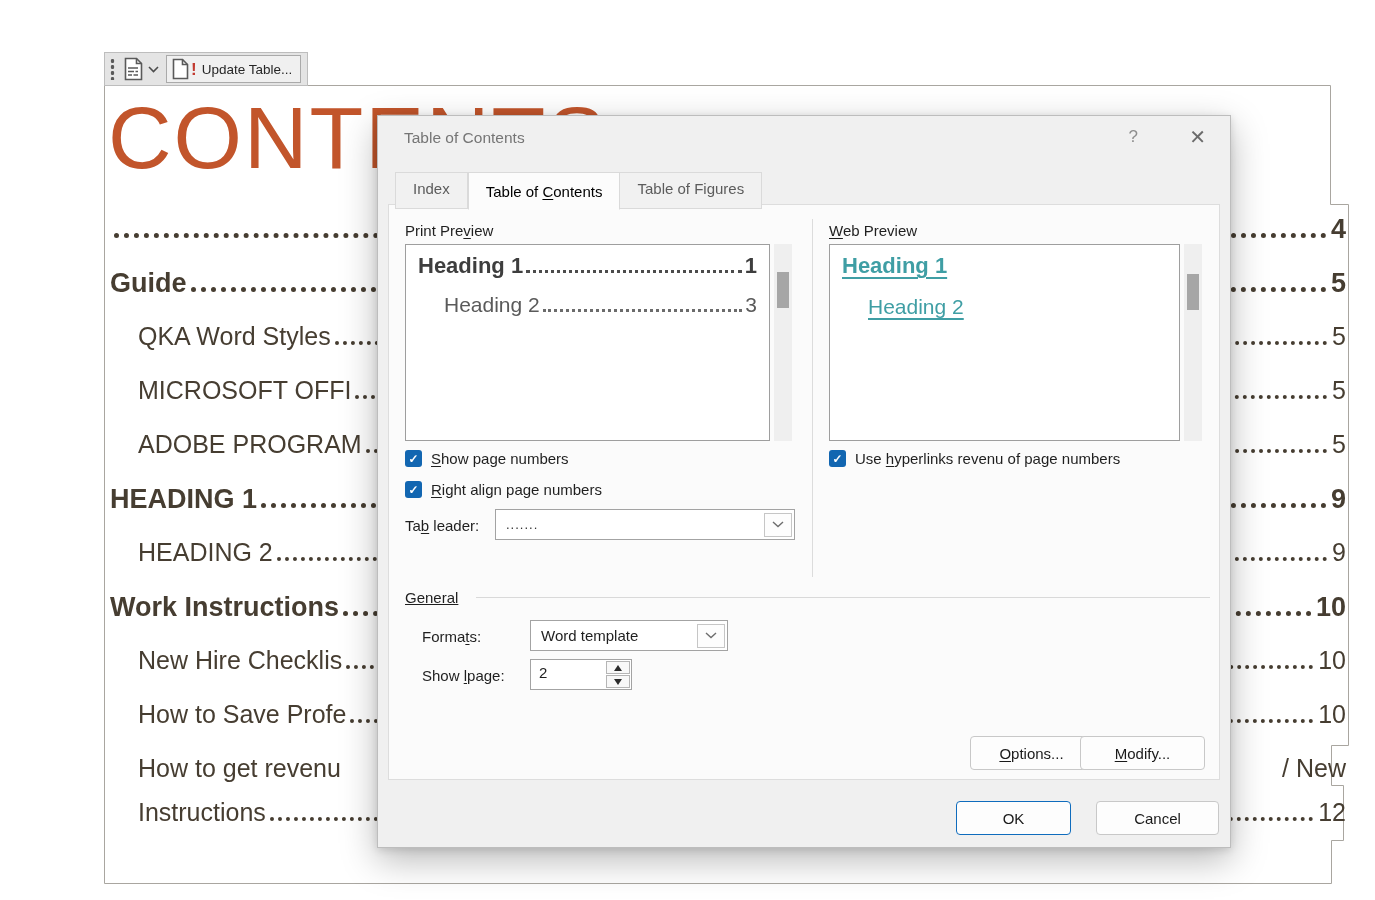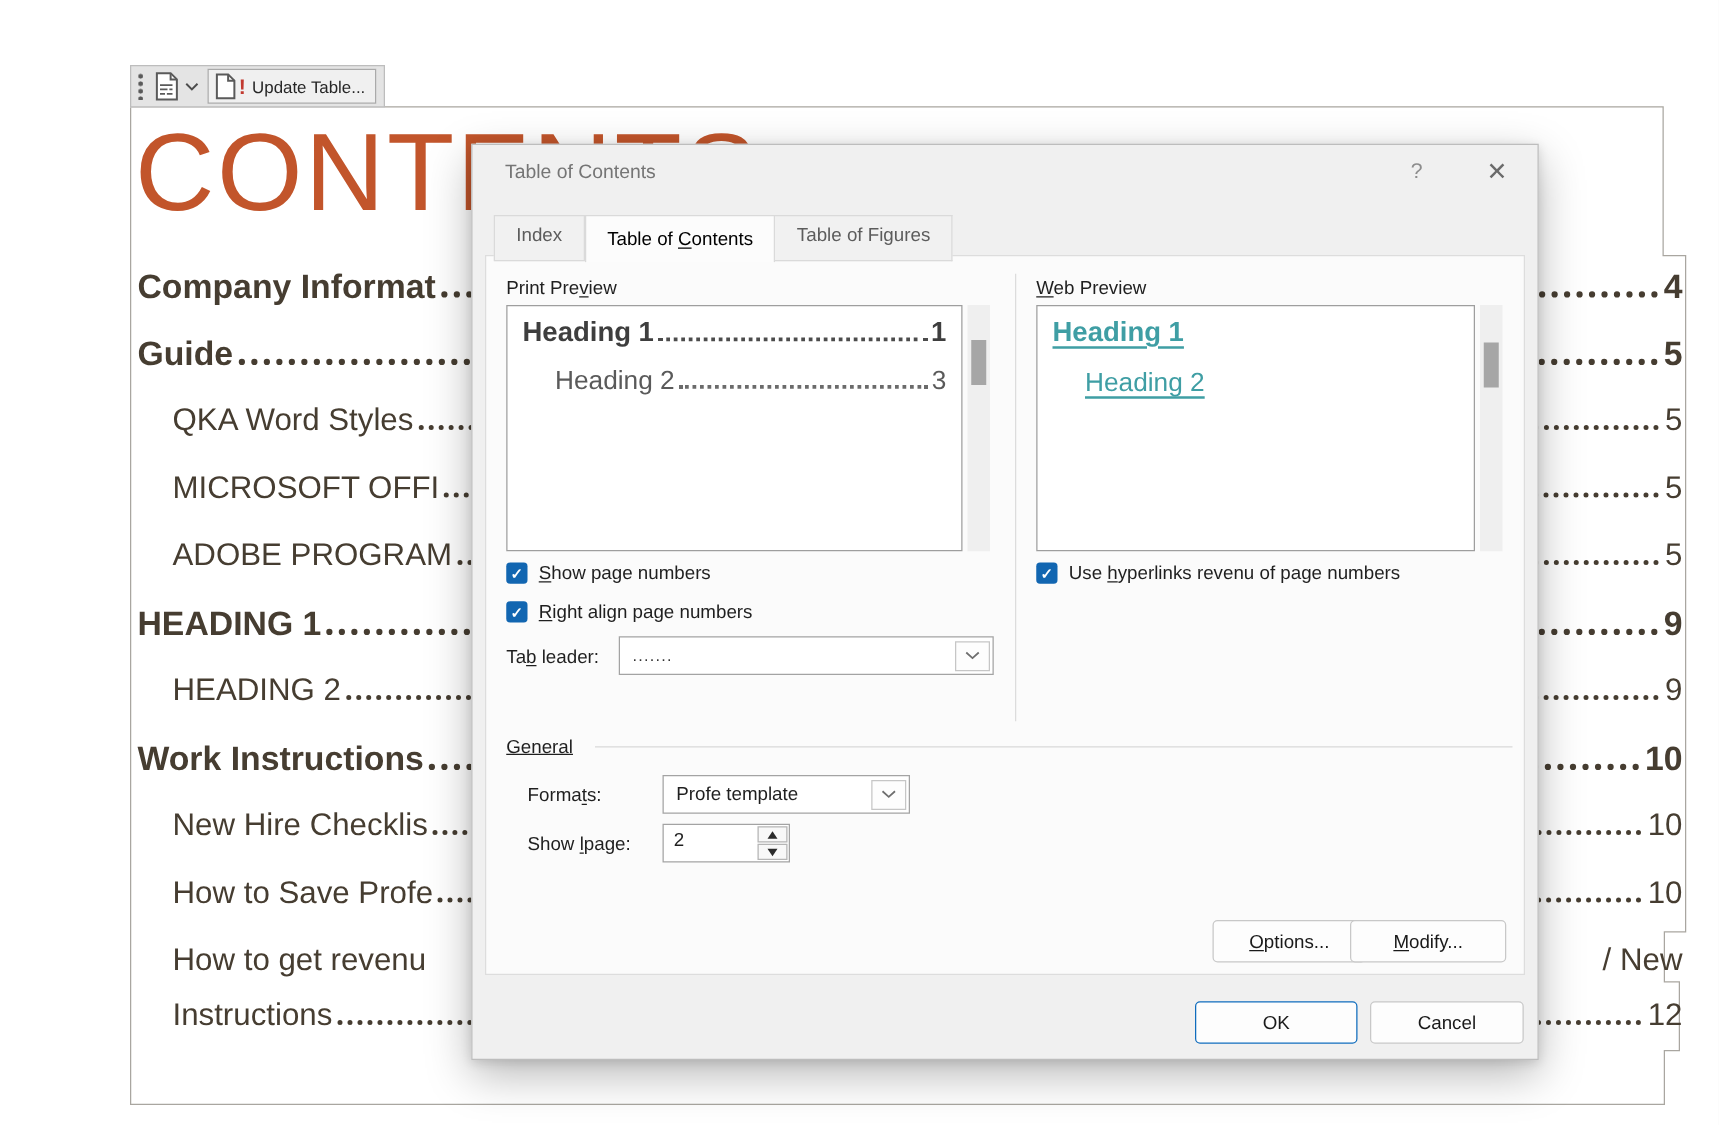--- a/index.html
+++ b/index.html
@@ -155,21 +155,20 @@
     </span>
     <span class="excl">!</span>
     <span class="lbl">Update Table...</span>
   </div>
 </div>
 
 <div class="doc-layer">
   <div class="doc-title" style="color: rgb(194, 85, 43);">CONTENTS</div>
   <div class="toc-rows" id="toc-rows" style="color: rgb(70, 61, 49);">
       <div class="toc-row l1">
-        <span class="t-label">Company Informat</span>
         <span class="t-leader"></span>
         <span class="t-page">4</span>
       </div>
       <div class="toc-row l1">
         <span class="t-label">Guide</span>
         <span class="t-leader"></span>
         <span class="t-page">5</span>
       </div>
       <div class="toc-row l2">
         <span class="t-label">QKA Word Styles</span>
@@ -294,21 +293,21 @@
           <span class="mark">✓</span>
         </span>
       <span><span>Use </span><span class="u">h</span><span>yperlinks revenu of page numbers</span></span>
     </div>
 
     <div class="sec-label" style="left:16px;top:384px;text-decoration:underline;">General</div>
     <div class="group-line" style="left:87px;top:392px;width:734px;"></div>
 
     <div class="sec-label" style="left:33px;top:423px;"><span>Forma</span><span class="u">t</span><span>s:</span></div>
     <div class="combo" style="left:141px;top:415px;width:198px;height:31px;">
-      <span class="val">Profe template</span>
+      <span class="val">Word template</span>
       <span class="dd-btn">
         <svg width="12" height="7" viewBox="0 0 12 7">
             <path d="M1 1 L6 5.5 L11 1" fill="none" stroke="#6e6e6e" stroke-width="1.4"></path>
           </svg>
       </span>
     </div>
 
     <div class="sec-label" style="left:33px;top:462px;"><span>Show </span><span class="u">l</span><span>page:</span></div>
     <div class="spinner" style="left:141px;top:454px;width:102px;height:31px;">
       <span class="val">2</span>
@@ -323,19 +322,19 @@
     </div>
 
     <div class="btn" style="left:553px;top:531px;width:123px;height:34px;margin-left:28px;">
       <span><span class="u">O</span><span>ptions...</span></span>
     </div>
     <div class="btn" style="left:691px;top:531px;width:125px;height:34px;">
       <span><span class="u">M</span><span>odify...</span></span>
     </div>
   </div>
 
-  <div class="btn ok" style="left: 578px; top: 685px; width: 130px; height: 34px; border-color: rgb(15, 108, 189);">
+  <div class="btn ok" style="left: 578px; top: 685px; width: 115px; height: 34px; border-color: rgb(15, 108, 189);">
     <span>OK</span>
   </div>
   <div class="btn" style="left:718px;top:685px;width:123px;height:34px;">
     <span>Cancel</span>
   </div>
 </div>
 
 </body></html>

